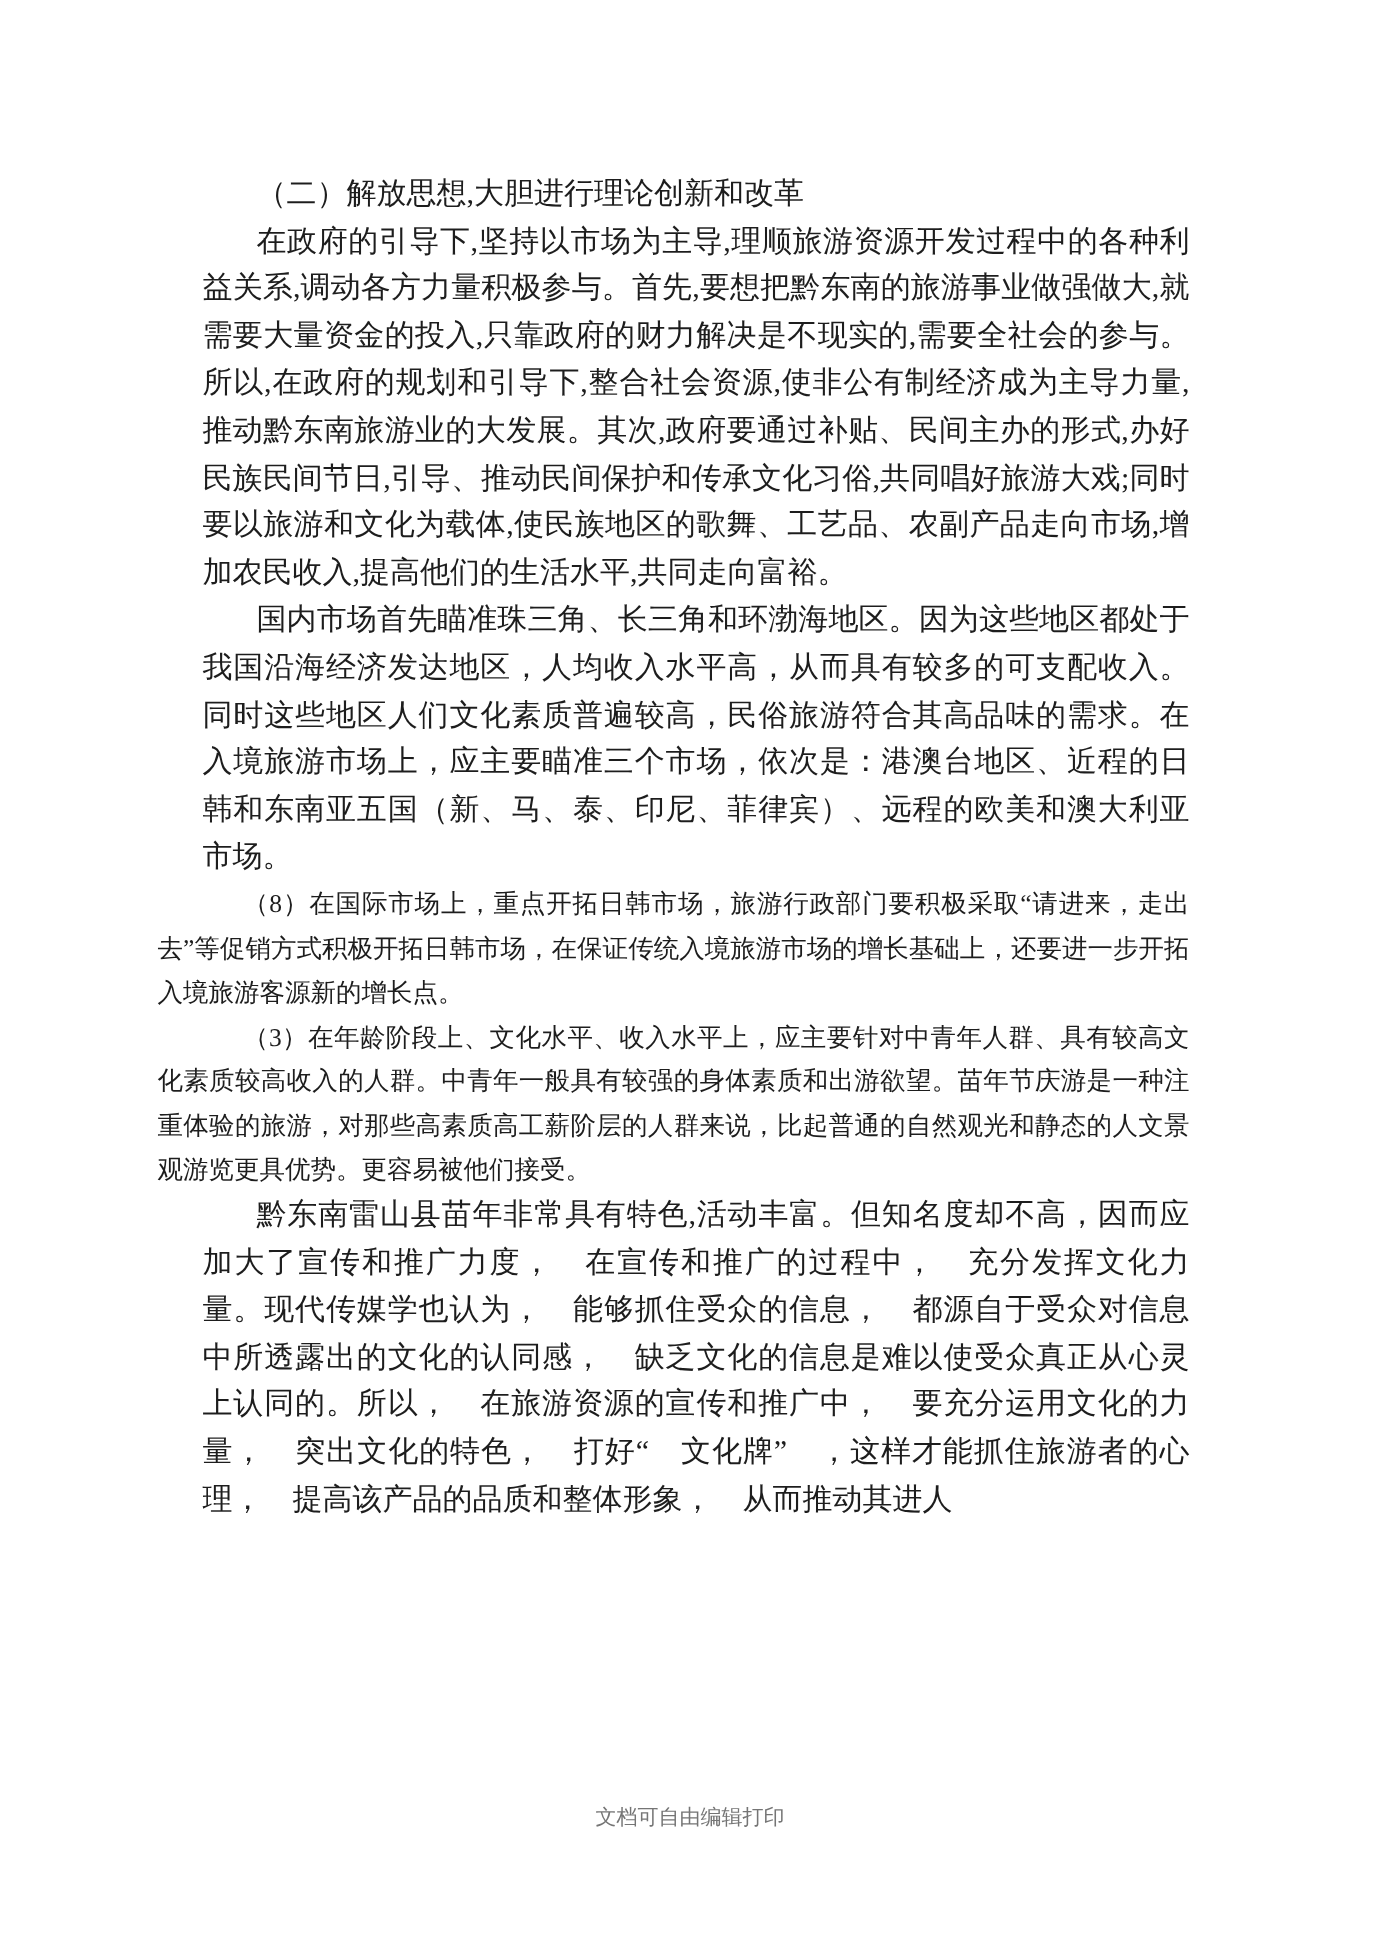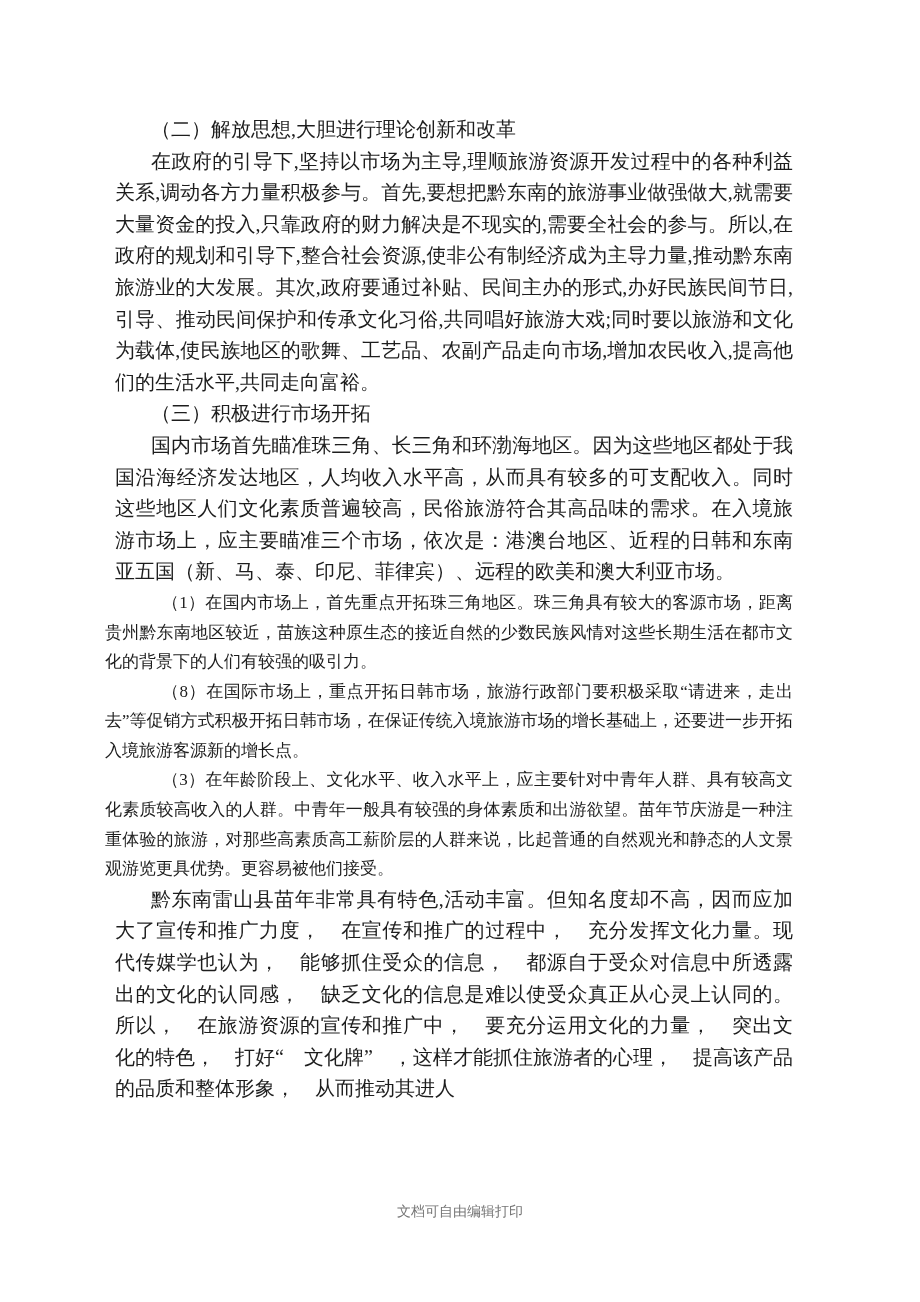--- a/index.html
+++ b/index.html
@@ -19,21 +19,21 @@
     width: 688px;
   }
   .page-body p {
     margin: 0;
     padding: 0;
     text-align: justify;
   }
   p.main {
     font-size: 20px;
     line-height: 31.6px;
-    margin-left: 10px;
+    margin-left: 30px;
     text-indent: 36px;
   }
   p.small {
     font-size: 17px;
     line-height: 29.6px;
     text-indent: 57px;
   }
   p.heading {
     text-align: left;
   }
@@ -48,21 +48,19 @@
     color: #757575;
   }
 </style>
 </head>
 <body style="background: rgb(255, 255, 255); color: rgb(29, 29, 29);">
 
 <div class="page">
   <div class="page-body">
       <p class="main heading">（二）解放思想,大胆进行理论创新和改革</p>
       <p class="main">在政府的引导下,坚持以市场为主导,理顺旅游资源开发过程中的各种利益关系,调动各方力量积极参与。首先,要想把黔东南的旅游事业做强做大,就需要大量资金的投入,只靠政府的财力解决是不现实的,需要全社会的参与。所以,在政府的规划和引导下,整合社会资源,使非公有制经济成为主导力量,推动黔东南旅游业的大发展。其次,政府要通过补贴、民间主办的形式,办好民族民间节日,引导、推动民间保护和传承文化习俗,共同唱好旅游大戏;同时要以旅游和文化为载体,使民族地区的歌舞、工艺品、农副产品走向市场,增加农民收入,提高他们的生活水平,共同走向富裕。</p>
-      <p class="main heading">（三）积极进行市场开拓</p>
       <p class="main">国内市场首先瞄准珠三角、长三角和环渤海地区。因为这些地区都处于我国沿海经济发达地区，人均收入水平高，从而具有较多的可支配收入。同时这些地区人们文化素质普遍较高，民俗旅游符合其高品味的需求。在入境旅游市场上，应主要瞄准三个市场，依次是：港澳台地区、近程的日韩和东南亚五国（新、马、泰、印尼、菲律宾）、远程的欧美和澳大利亚市场。</p>
-      <p class="small">（1）在国内市场上，首先重点开拓珠三角地区。珠三角具有较大的客源市场，距离贵州黔东南地区较近，苗族这种原生态的接近自然的少数民族风情对这些长期生活在都市文化的背景下的人们有较强的吸引力。</p>
       <p class="small">（8）在国际市场上，重点开拓日韩市场，旅游行政部门要积极采取“请进来，走出去”等促销方式积极开拓日韩市场，在保证传统入境旅游市场的增长基础上，还要进一步开拓入境旅游客源新的增长点。</p>
       <p class="small">（3）在年龄阶段上、文化水平、收入水平上，应主要针对中青年人群、具有较高文化素质较高收入的人群。中青年一般具有较强的身体素质和出游欲望。苗年节庆游是一种注重体验的旅游，对那些高素质高工薪阶层的人群来说，比起普通的自然观光和静态的人文景观游览更具优势。更容易被他们接受。</p>
       <p class="main">黔东南雷山县苗年非常具有特色,活动丰富。但知名度却不高，因而应加大了宣传和推广力度，　在宣传和推广的过程中，　充分发挥文化力量。现代传媒学也认为，　能够抓住受众的信息，　都源自于受众对信息中所透露出的文化的认同感，　缺乏文化的信息是难以使受众真正从心灵上认同的。所以，　在旅游资源的宣传和推广中，　要充分运用文化的力量，　突出文化的特色，　打好“　文化牌”　，这样才能抓住旅游者的心理，　提高该产品的品质和整体形象，　从而推动其进人</p>
     </div>
   <div class="page-footer" style="color: rgb(117, 117, 117);">文档可自由编辑打印</div>
 </div>
 
 </body></html>

